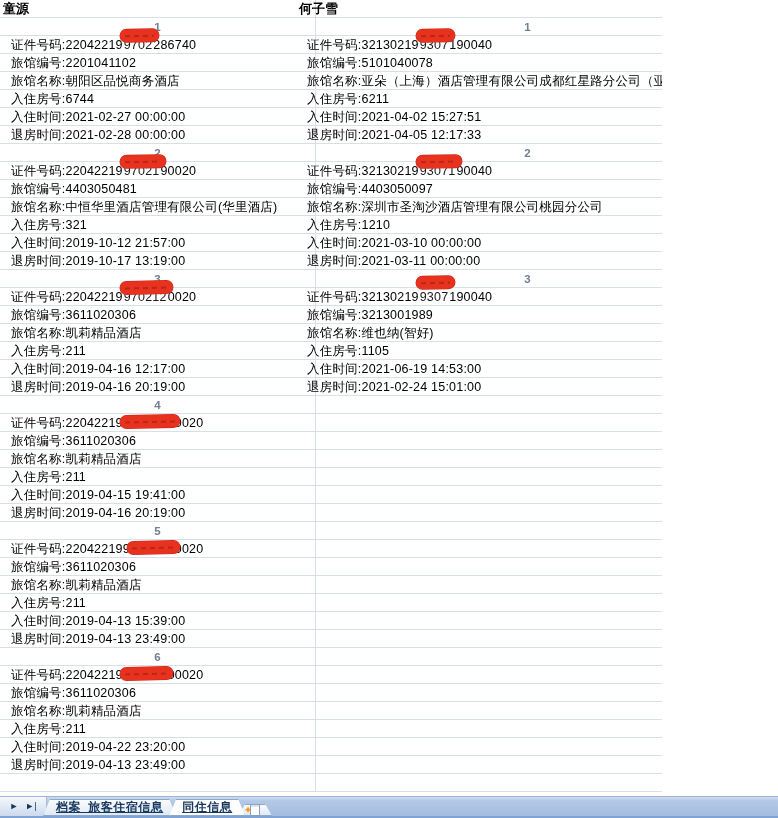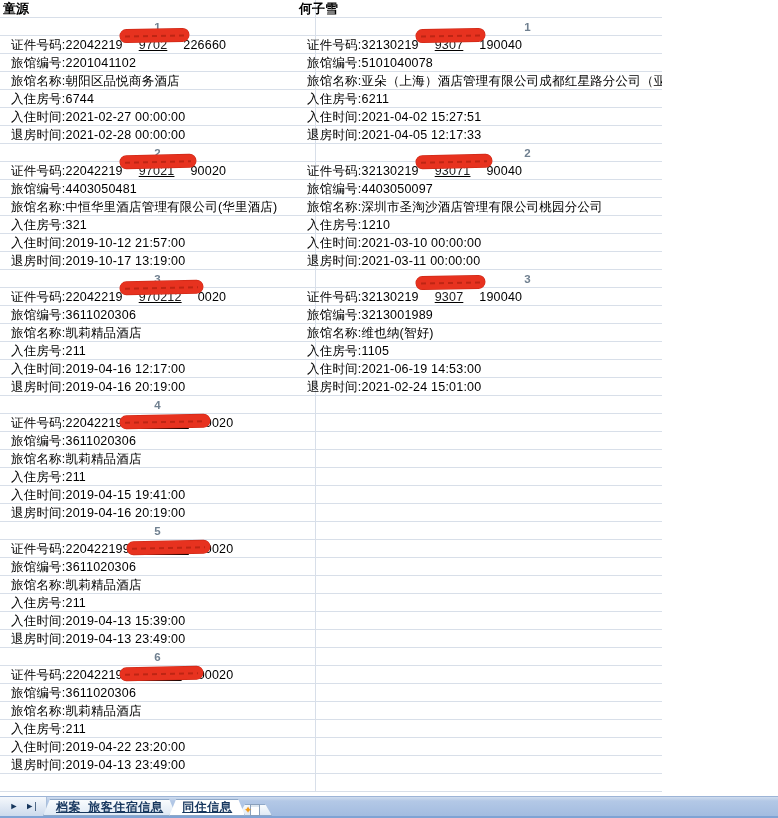--- a/index.html
+++ b/index.html
@@ -17,21 +17,21 @@
   .vline { position:absolute; top:0; width:1px; height:792px; background:#d8dfe9; }
   .v1 { left:315px; } .v2 { left:776px; }
   .col { position:absolute; top:0; }
   #col0 { left:0; width:315px; }
   #col1 { left:296px; width:463px; }
   .row { height:18px; line-height:18px; white-space:nowrap; font-size:12.5px; color:#000; position:relative; z-index:1; }
   .row.header { font-weight:bold; font-size:13px; padding-left:3px; }
   .row.num { text-align:center; color:#708090; font-weight:bold; font-size:11.5px; }
   .row.field { padding-left:11px; letter-spacing:0.2px; }
   
-  .redact { position:relative; display:inline-block; padding:0 16px;text-decoration:underline; }
+  .redact { position:relative; display:inline-block; padding:0 1px; }
   .redact .hid { color:#1a1a1a; }
   .redact::after {
     content:""; position:absolute; left:-3px; right:-5px; height:13px;
     border-radius:7px; transform:rotate(-1.2deg); z-index:2;
     background:
       repeating-linear-gradient(90deg, rgba(140,20,5,.45) 0 5px, transparent 5px 9px)
       50% 55% / calc(100% - 10px) 2px no-repeat,
       #e7321f;
     box-shadow:0 0 0 0.5px #cf2a18;
   }
@@ -74,21 +74,21 @@
 </head>
 <body>
 
 <div class="screen">
   <div class="grid" id="grid">
     <div class="vline v1"></div>
     <div class="vline v2"></div>
     <div class="col" id="col0">
         <div class="row header">童源</div>
         <div class="row num">1</div>
-        <div class="row field"><span>证件号码:</span><span>22042219</span><span class="redact r-high"><span class="hid">9702</span></span><span>226660</span></div>
+        <div class="row field"><span>证件号码:</span><span>22042219</span><span class="redact r-high"><span class="hid">9702</span></span><span>286740</span></div>
         <div class="row field"><span>旅馆编号:</span><span>2201041102</span></div>
         <div class="row field"><span>旅馆名称:</span><span>朝阳区品悦商务酒店</span></div>
         <div class="row field"><span>入住房号:</span><span>6744</span></div>
         <div class="row field"><span>入住时间:</span><span>2021-02-27 00:00:00</span></div>
         <div class="row field"><span>退房时间:</span><span>2021-02-28 00:00:00</span></div>
         <div class="row num">2</div>
         <div class="row field"><span>证件号码:</span><span>22042219</span><span class="redact r-high"><span class="hid">97021</span></span><span>90020</span></div>
         <div class="row field"><span>旅馆编号:</span><span>4403050481</span></div>
         <div class="row field"><span>旅馆名称:</span><span>中恒华里酒店管理有限公司(华里酒店)</span></div>
         <div class="row field"><span>入住房号:</span><span>321</span></div>

